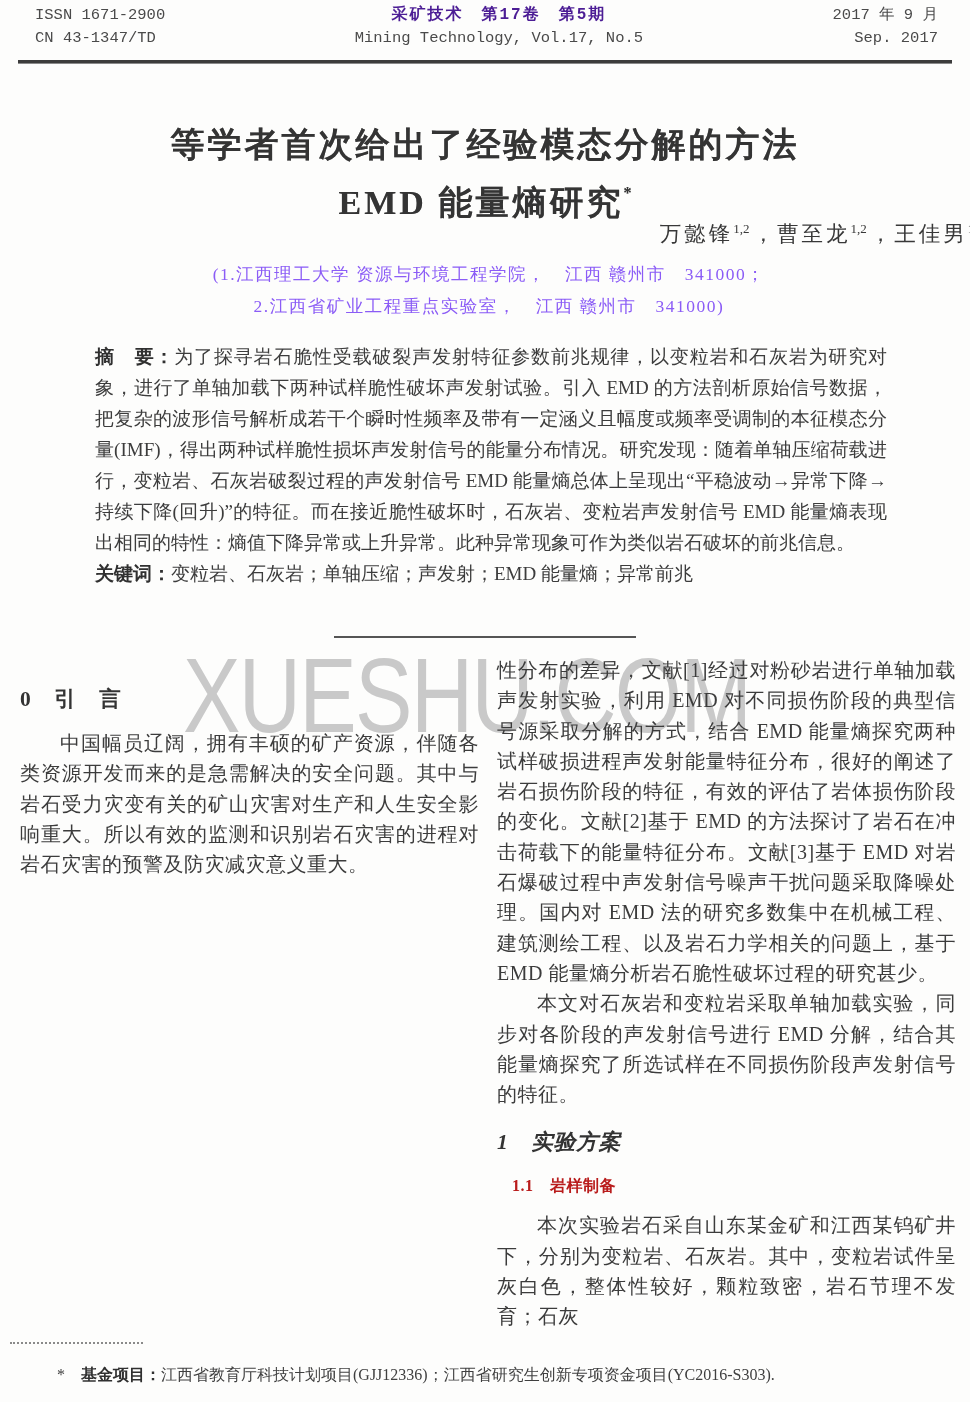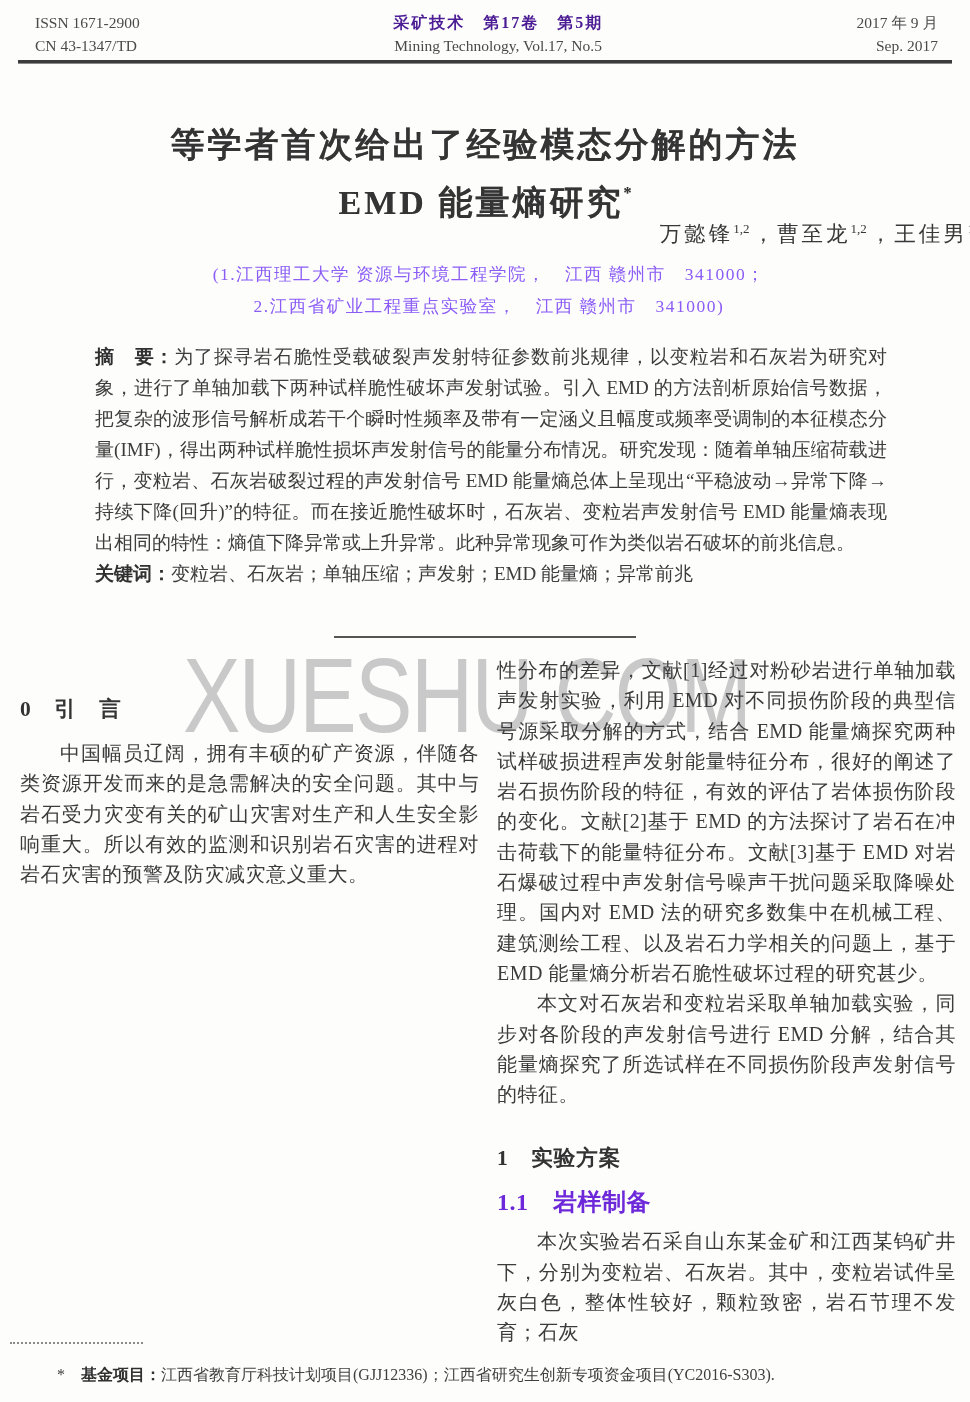--- a/index.html
+++ b/index.html
@@ -24,23 +24,23 @@
     line-height: 105px;
     color: #c9c9c9;
     letter-spacing: -2px;
     transform: scaleX(0.82);
     transform-origin: left top;
     white-space: nowrap;
   }
 
   
   .masthead {
-    top: 11px; left: 35px; right: 32px;
+    top: 4px; left: 35px; right: 32px;
     display: flex; justify-content: space-between;
-    font-size: 15.5px; line-height: 23px; color: #4a4a4a;
+    font-size: 15.5px; line-height: 23px; color: #4a4a4a; font-family: Liberation Mono, monospace;
   }
   .mh-left { text-align: left; }
   .mh-center { text-align: center; }
   .mh-center .cn { font-weight: 700; letter-spacing: 2px; font-size: 16px; color: #4c1d95; }
   .mh-right { text-align: right; }
 
   .rule {
     top: 60px; left: 18px; width: 934px; height: 3px;
     background: #3c3c3c;
     border-bottom: 1px solid #8a8a8a;
@@ -95,24 +95,24 @@
   .col p.noindent { text-indent: 0; }
   .col-left  { left: 20px;  top: 660px; height: 660px; }
   .col-right { left: 497px; top: 655px; height: 665px; }
 
   h2.sec {
     font-size: 21.5px; font-weight: 600; letter-spacing: 1px;
     color: #333333; text-indent: 0;
     margin: 21px 0 16px 0; line-height: 26px;
   }
   .col-left h2.sec { margin-top: 20px; }
-  .col-right h2.sec { margin-top: 36px; margin-bottom: 18px; }
+  .col-right h2.sec { margin-top: 20px; margin-bottom: 18px; font-style: italic; }
   h3.subsec {
-    font-size: 24px; font-weight: 700; color: #6d28d9;
-    margin: 0 0 11px 0; line-height: 26px;
+    font-size: 16px; font-weight: 700; color: #b91c1c;
+    margin: 0 0 11px 15px; line-height: 26px;
   }
 
   
   .footnote-rule {
     top: 1342px; left: 10px; width: 133px;
     border-top: 2px dotted #8a8a8a;
   }
   .footnote {
     top: 1363px; left: 57px; right: 30px;
     font-size: 16px; line-height: 24px; color: #3f3f3f;
@@ -151,21 +151,21 @@
   <div class="affil affil-2">2.江西省矿业工程重点实验室，　江西 赣州市　341000)</div>
 
   <div class="abstract-block">
     <p><span class="bold-label">摘　要：</span><span>为了探寻岩石脆性受载破裂声发射特征参数前兆规律，以变粒岩和石灰岩为研究对象，进行了单轴加载下两种试样脆性破坏声发射试验。引入 EMD 的方法剖析原始信号数据，把复杂的波形信号解析成若干个瞬时性频率及带有一定涵义且幅度或频率受调制的本征模态分量(IMF)，得出两种试样脆性损坏声发射信号的能量分布情况。研究发现：随着单轴压缩荷载进行，变粒岩、石灰岩破裂过程的声发射信号 EMD 能量熵总体上呈现出“平稳波动→异常下降→持续下降(回升)”的特征。而在接近脆性破坏时，石灰岩、变粒岩声发射信号 EMD 能量熵表现出相同的特性：熵值下降异常或上升异常。此种异常现象可作为类似岩石破坏的前兆信息。</span></p>
     <p class="kw"><span class="bold-label">关键词：</span><span>变粒岩、石灰岩；单轴压缩；声发射；EMD 能量熵；异常前兆</span></p>
   </div>
 
   <div class="mid-divider"></div>
 
   <div class="col col-left">
-    <h2 class="sec" style="margin-top:36px;">0　引　言</h2>
+    <h2 class="sec" style="margin-top:26px;">0　引　言</h2>
     <p>中国幅员辽阔，拥有丰硕的矿产资源，伴随各类资源开发而来的是急需解决的安全问题。其中与岩石受力灾变有关的矿山灾害对生产和人生安全影响重大。所以有效的监测和识别岩石灾害的进程对岩石灾害的预警及防灾减灾意义重大。</p>
   </div>
 
   <div class="col col-right">
     <p class="noindent">性分布的差异，文献[1]经过对粉砂岩进行单轴加载声发射实验，利用 EMD 对不同损伤阶段的典型信号源采取分解的方式，结合 EMD 能量熵探究两种试样破损进程声发射能量特征分布，很好的阐述了岩石损伤阶段的特征，有效的评估了岩体损伤阶段的变化。文献[2]基于 EMD 的方法探讨了岩石在冲击荷载下的能量特征分布。文献[3]基于 EMD 对岩石爆破过程中声发射信号噪声干扰问题采取降噪处理。国内对 EMD 法的研究多数集中在机械工程、建筑测绘工程、以及岩石力学相关的问题上，基于 EMD 能量熵分析岩石脆性破坏过程的研究甚少。</p>
     <p>本文对石灰岩和变粒岩采取单轴加载实验，同步对各阶段的声发射信号进行 EMD 分解，结合其能量熵探究了所选试样在不同损伤阶段声发射信号的特征。</p>
     <h2 class="sec">1　实验方案</h2>
     <h3 class="subsec">1.1　岩样制备</h3>
     <p>本次实验岩石采自山东某金矿和江西某钨矿井下，分别为变粒岩、石灰岩。其中，变粒岩试件呈灰白色，整体性较好，颗粒致密，岩石节理不发育；石灰</p>
   </div>

